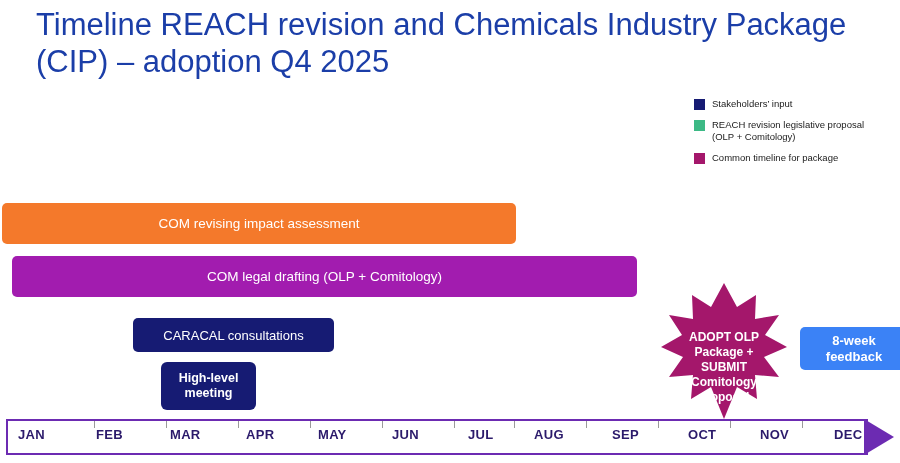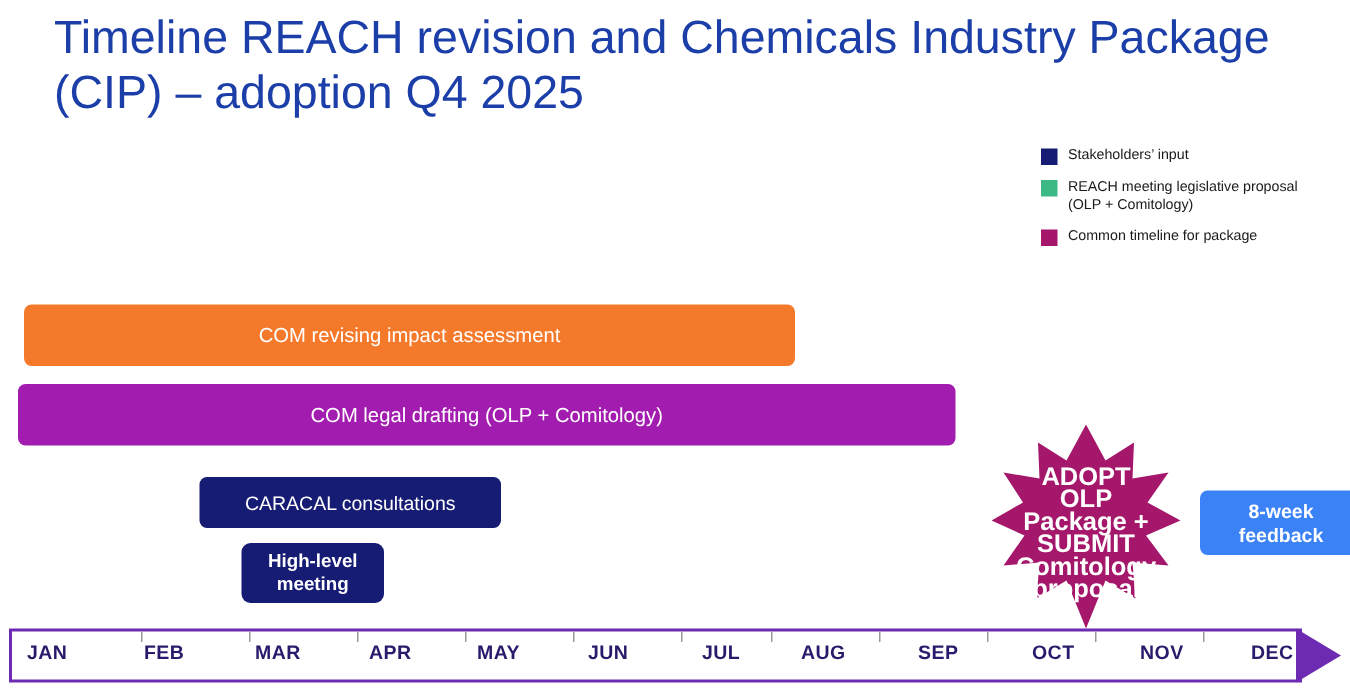--- a/index.html
+++ b/index.html
@@ -66,21 +66,21 @@
     display: flex;
     align-items: center;
     justify-content: center;
     text-align: center;
     color: #ffffff;
     font-size: 13.5px;
     box-sizing: border-box;
     padding: 0 8px;
   }
   .bar-ia {
-    left: 16px;
+    left: 2px;
     top: 203px;
     width: 514px;
     height: 41px;
     background: #f4792b;
   }
   .bar-legal {
     left: 12px;
     top: 256px;
     width: 625px;
     height: 41px;
@@ -91,21 +91,21 @@
     top: 318px;
     width: 201px;
     height: 34px;
     background: #161b73;
     font-size: 13px;
   }
   .bar-highlevel {
     left: 161px;
     top: 362px;
     width: 95px;
-    height: 40px;
+    height: 48px;
     background: #161b73;
     font-size: 12.5px;
     line-height: 15px;
     font-weight: bold;
     border-radius: 6px;
   }
   .bar-feedback {
     left: 800px;
     top: 327px;
     width: 108px;
@@ -126,29 +126,29 @@
     height: 140px;
   }
   .starburst svg {
     display: block;
     width: 126px;
     height: 140px;
   }
   .starburst-label {
     position: absolute;
     left: 0;
-    top: 4px;
+    top: 16px;
     width: 126px;
     height: 140px;
     display: flex;
     align-items: center;
     justify-content: center;
     text-align: center;
     color: #ffffff;
-    font-size: 17px;
+    font-size: 12px;
     line-height: 15px;
     font-weight: bold;
     box-sizing: border-box;
     padding: 0 18px;
   }
 
   
   .axis {
     position: absolute;
     left: 6px;
@@ -199,21 +199,21 @@
 
   <div class="title">Timeline REACH revision and Chemicals Industry Package (CIP) – adoption Q4 2025</div>
 
   <div class="legend">
     <div class="legend-row">
       <span class="legend-swatch" style="background:#161b73"></span>
       <span class="legend-label">Stakeholders’ input</span>
     </div>
     <div class="legend-row">
       <span class="legend-swatch" style="background:#3cb985"></span>
-      <span class="legend-label">REACH meeting legislative proposal (OLP + Comitology)</span>
+      <span class="legend-label">REACH revision legislative proposal (OLP + Comitology)</span>
     </div>
     <div class="legend-row">
       <span class="legend-swatch" style="background:#a4176b"></span>
       <span class="legend-label">Common timeline for package</span>
     </div>
   </div>
 
   <div class="bar bar-ia">COM revising impact assessment</div>
   <div class="bar bar-legal">COM legal drafting  (OLP + Comitology)</div>
   <div class="bar bar-caracal">CARACAL consultations</div>

